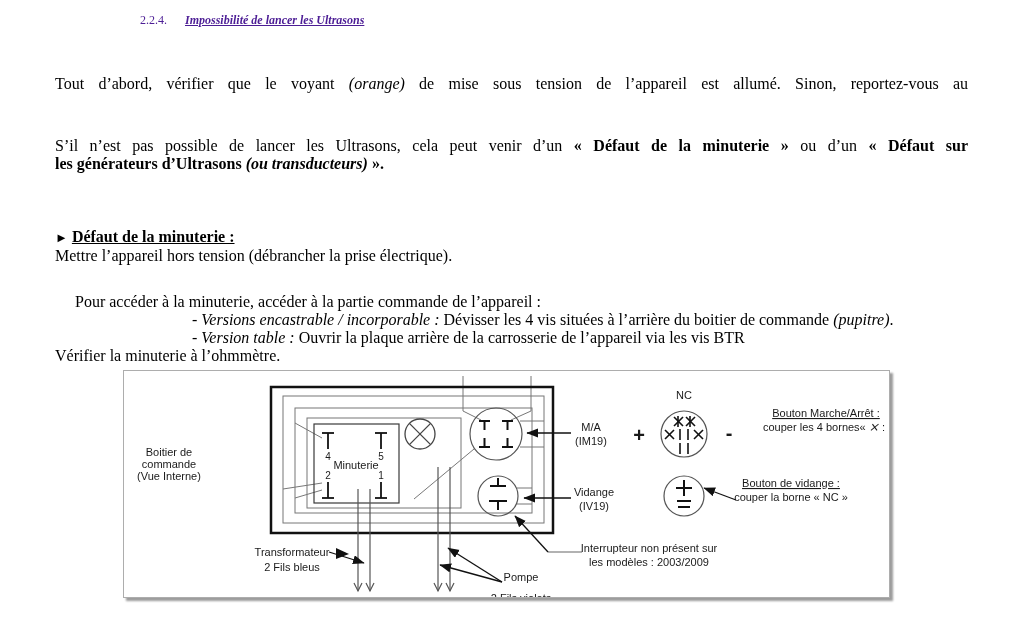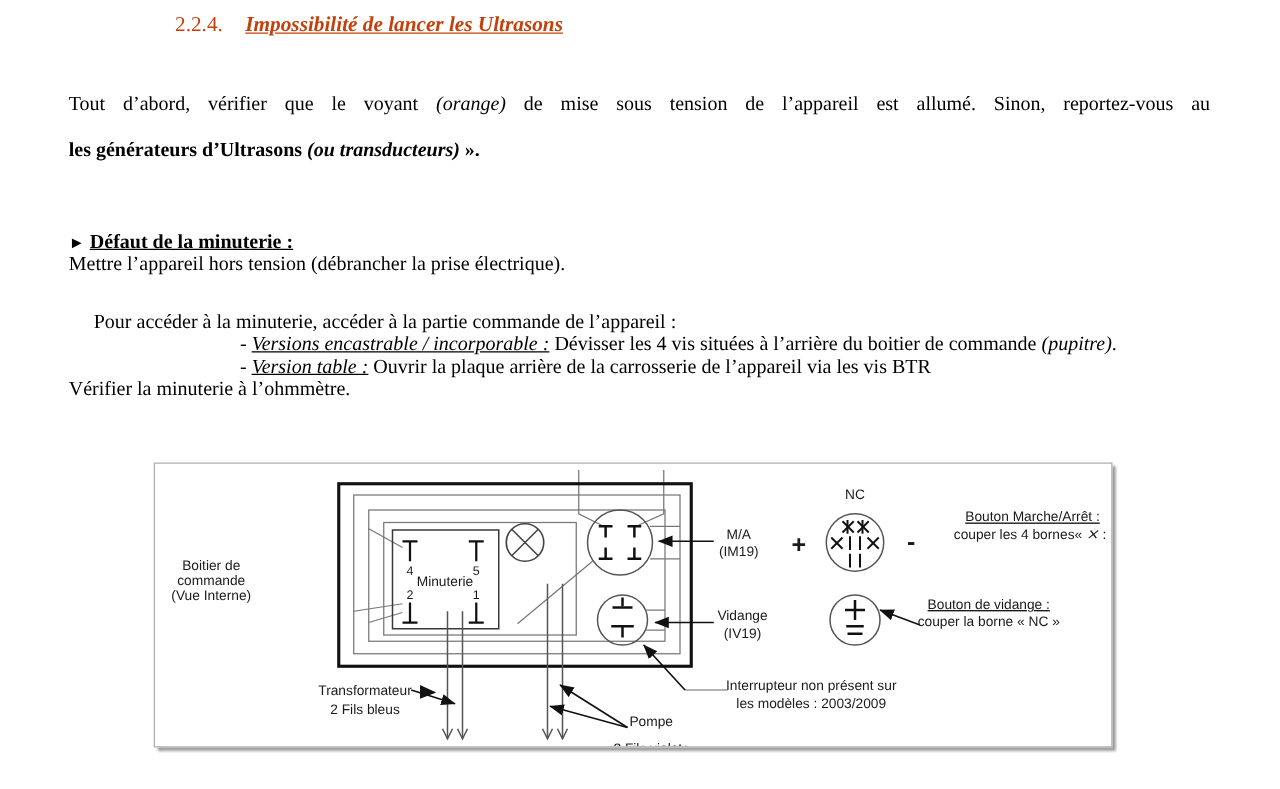--- a/index.html
+++ b/index.html
@@ -1,33 +1,33 @@
 <!DOCTYPE html>
 <html><head>
 <meta charset="utf-8">
 <style>
   html,body{margin:0;padding:0;}
   body{width:1024px;height:631px;background:#ffffff;position:relative;
        font-family:"Liberation Serif",serif;color:#000;overflow:hidden;}
   .doc{position:absolute;left:55px;top:0;width:913px;font-size:16px;line-height:18px;}
-  .heading{margin:9px 0 0 85px;font-size:17px;line-height:22px;color:#c2410c;white-space:nowrap;}
+  .heading{margin:9px 0 0 85px;font-size:12px;line-height:22px;color:#4c1d95;white-space:nowrap;}
   .hnum{margin-right:18px;}
   .htitle{font-weight:bold;font-style:italic;text-decoration:underline;}
   .line{white-space:nowrap;}
   .fill{white-space:normal;text-align:justify;text-align-last:justify;margin-top:44px;}
   .p1{margin-top:22px;}
   .p2{margin-top:19px;}
   .defh{margin-top:55px;}
   .p4{margin-top:28px;margin-left:20px;}
   .p5{}
   .b{font-weight:bold;}
   .it{font-style:italic;}
   .bit{font-weight:bold;font-style:italic;}
   .lbl-bu{font-weight:bold;text-decoration:underline;}
-  .lbl-iu{font-style:italic;text-decoration:underline;}
+  .lbl-iu{font-style:italic;}
   .bullet{font-size:13px;}
   .item{padding-left:117px;}
   .figure{position:absolute;left:123px;top:370px;width:767px;height:228px;background:#fff;
           border:1px solid #adadad;box-shadow:3px 3px 2px #9c9c9c;overflow:hidden;box-sizing:border-box;}
   svg text{font-family:"Liberation Sans",sans-serif;font-size:11px;fill:#1a1a1a;}
   svg text.small{font-size:10px;}
   svg text.sign{font-size:20px;font-weight:bold;}
   svg text.u{text-decoration:underline;}
   svg .xg{font-style:italic;font-size:12px;}
 </style>
@@ -38,20 +38,21 @@
 
   <div class="heading">
     <span class="hnum">2.2.4.</span><span class="htitle">Impossibilité de lancer les Ultrasons</span>
   </div>
 
   <div class="p1">
     <div class="line fill"><span>Tout d’abord, vérifier que le voyant </span><span class="it">(orange)</span><span> de mise sous tension de l’appareil est allumé. Sinon, reportez-vous au</span></div>
   </div>
 
   <div class="p2">
+    <div class="line fill"><span>S’il n’est pas possible de lancer les Ultrasons, cela peut venir d’un </span><span class="b">« Défaut de la minuterie »</span><span> ou d’un </span><span class="b">« Défaut sur</span></div>
     <div class="line"><span class="b">les générateurs d’Ultrasons </span><span class="bit">(ou transducteurs)</span><span class="b"> ».</span></div>
   </div>
 
   <div class="defh">
     <div class="line"><span class="bullet">►</span> <span class="lbl-bu">Défaut de la minuterie :</span></div>
     <div class="line">Mettre l’appareil hors tension (débrancher la prise électrique).</div>
   </div>
 
   <div class="p4">
     <div class="line">Pour accéder à la minuterie, accéder à la partie commande de l’appareil :</div>

